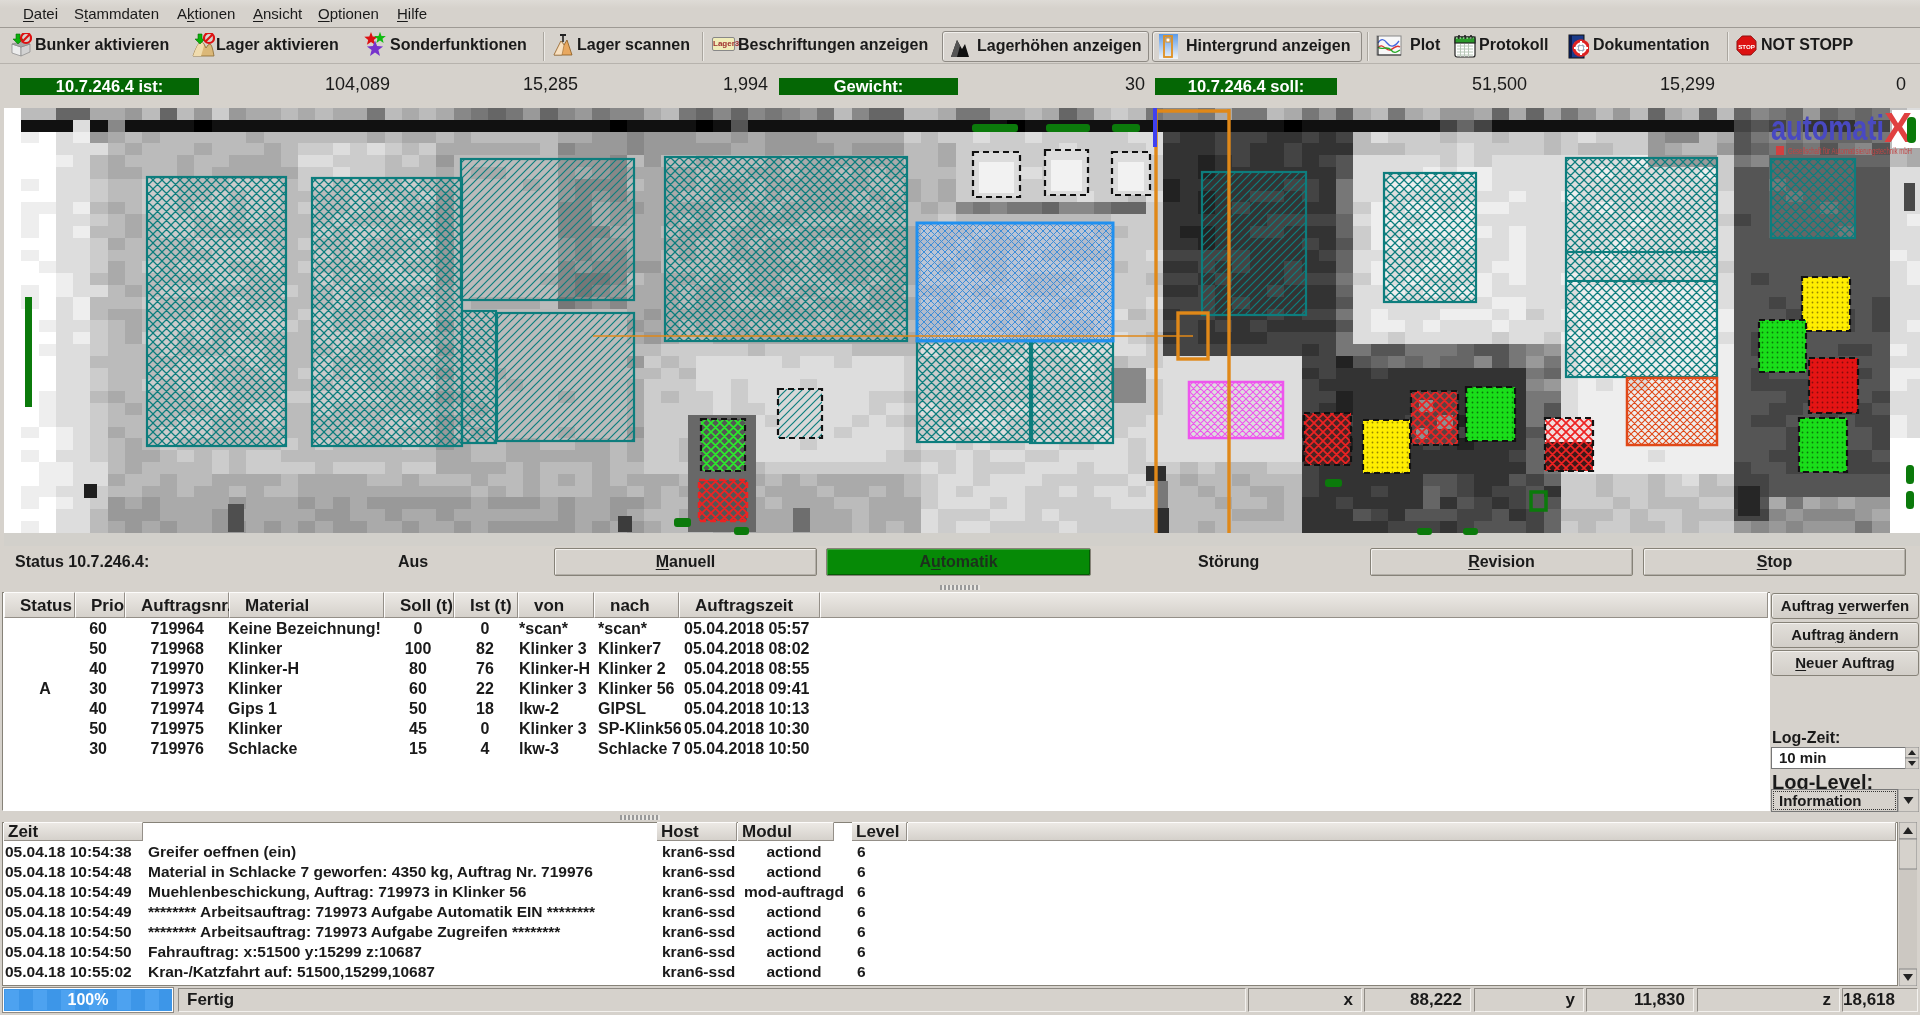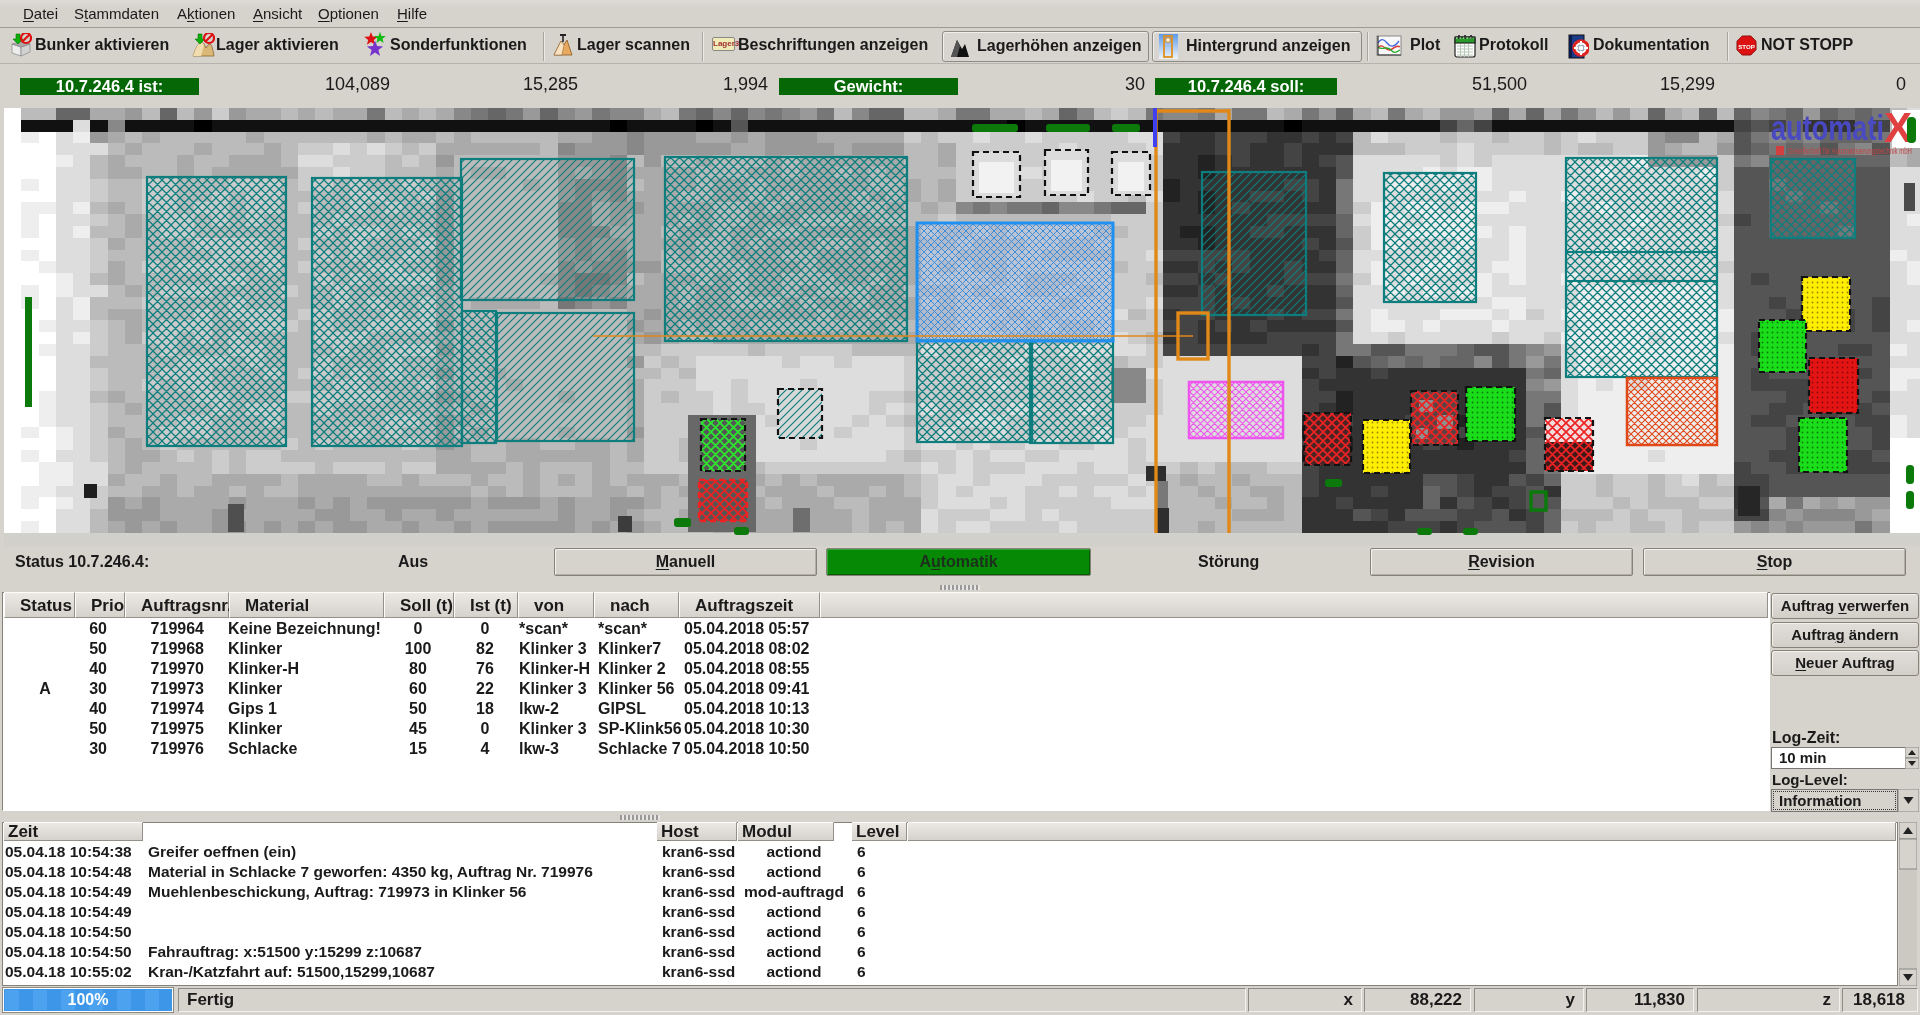--- a/index.html
+++ b/index.html
@@ -369,21 +369,21 @@
 <div class="pbtn" style="top:622px">Auftra<u class="mn">g</u> ändern</div>
 <div class="pbtn" style="top:650px"><u class="mn">N</u>euer Auftrag</div>
 <div class="abs b" style="left:1772px;top:729px;font-size:16px">Log-Zeit:</div>
 <div class="abs" style="left:1771px;top:747px;width:135px;height:22px;background:#fff;border:1px solid #777;font-size:15px;font-weight:bold;line-height:20px;padding-left:7px">10 min</div>
 <svg class="abs" style="left:1905px;top:747px" width="14" height="22">
     <rect width="14" height="11" fill="#d6d2cc" stroke="#888" stroke-width="1"></rect>
     <rect y="11" width="14" height="11" fill="#d6d2cc" stroke="#888" stroke-width="1"></rect>
     <path d="M7 3l4 5H3z" fill="#222"></path>
     <path d="M7 19l4-5H3z" fill="#222"></path>
   </svg>
-<div class="abs b" style="left:1772px;top:771px;font-size:15px">Log-Level:</div>
+<div class="abs b" style="left:1772px;top:771px;font-size:20px">Log-Level:</div>
 <div class="abs" style="left:1771px;top:789px;width:127px;height:23px;background:#d6d2cc;border:1px solid #777;outline:1px dotted #333;outline-offset:-3px;font-size:15px;font-weight:bold;line-height:21px;padding-left:7px">Information</div>
 <svg class="abs" style="left:1898px;top:789px" width="21" height="23">
     <rect width="21" height="23" fill="#d6d2cc" stroke="#888" stroke-width="1"></rect>
     <path d="M10.5 15l5-7h-10z" fill="#222"></path>
   </svg>
 
 <div id="logwrap" class="abs"></div>
 <div class="abs" style="left:2px;top:822px;width:1917px;height:164px">
     <div class="lh" style="left:2px;width:139px">Zeit</div>
     <div class="lh" style="left:655px;width:80px">Host</div>
@@ -399,24 +399,26 @@
     <div class="ld" style="left:146px;top:40px">Material in Schlacke 7 geworfen: 4350 kg, Auftrag Nr. 719976</div>
     <div class="ld" style="left:660px;top:40px">kran6-ssd</div>
     <div class="ld" style="left:742px;top:40px;width:100px;text-align:center">actiond</div>
     <div class="ld" style="left:855px;top:40px">6</div>
     <div class="ld" style="left:3px;top:60px">05.04.18 10:54:49</div>
     <div class="ld" style="left:146px;top:60px">Muehlenbeschickung, Auftrag: 719973 in Klinker 56</div>
     <div class="ld" style="left:660px;top:60px">kran6-ssd</div>
     <div class="ld" style="left:742px;top:60px;width:100px;text-align:center">mod-auftragd</div>
     <div class="ld" style="left:855px;top:60px">6</div>
     <div class="ld" style="left:3px;top:80px">05.04.18 10:54:49</div>
+    <div class="ld" style="left:146px;top:80px">******** Arbeitsauftrag: 719973 Aufgabe Automatik EIN ********</div>
     <div class="ld" style="left:660px;top:80px">kran6-ssd</div>
     <div class="ld" style="left:742px;top:80px;width:100px;text-align:center">actiond</div>
     <div class="ld" style="left:855px;top:80px">6</div>
     <div class="ld" style="left:3px;top:100px">05.04.18 10:54:50</div>
+    <div class="ld" style="left:146px;top:100px">******** Arbeitsauftrag: 719973 Aufgabe Zugreifen ********</div>
     <div class="ld" style="left:660px;top:100px">kran6-ssd</div>
     <div class="ld" style="left:742px;top:100px;width:100px;text-align:center">actiond</div>
     <div class="ld" style="left:855px;top:100px">6</div>
     <div class="ld" style="left:3px;top:120px">05.04.18 10:54:50</div>
     <div class="ld" style="left:146px;top:120px">Fahrauftrag: x:51500 y:15299 z:10687</div>
     <div class="ld" style="left:660px;top:120px">kran6-ssd</div>
     <div class="ld" style="left:742px;top:120px;width:100px;text-align:center">actiond</div>
     <div class="ld" style="left:855px;top:120px">6</div>
     <div class="ld" style="left:3px;top:140px">05.04.18 10:55:02</div>
     <div class="ld" style="left:146px;top:140px">Kran-/Katzfahrt auf: 51500,15299,10687</div>
@@ -435,16 +437,16 @@
 
 <div class="abs" style="left:3px;top:988px;width:170px;height:24px;border:1px solid #fff;outline:1px solid #8e8a84;background:#3d96e8"></div>
 <div class="abs" style="left:5px;top:990px;width:166px;height:20px;background:repeating-linear-gradient(90deg,#4da2f0 0 14px,#3d96e8 14px 28px)"></div>
 <div class="abs b" style="left:3px;top:991px;width:170px;text-align:center;font-size:16px;color:#fff">100%</div>
 <div class="sbox" style="left:178px;width:1068px;padding-left:8px">Fertig</div>
 <div class="sbox" style="left:1248px;width:114px;text-align:right;padding-right:8px">x</div>
 <div class="sbox" style="left:1364px;width:107px;text-align:right;padding-right:8px">88,222</div>
 <div class="sbox" style="left:1474px;width:110px;text-align:right;padding-right:8px">y</div>
 <div class="sbox" style="left:1586px;width:108px;text-align:right;padding-right:8px">11,830</div>
 <div class="sbox" style="left:1697px;width:143px;text-align:right;padding-right:8px">z</div>
-<div class="sbox" style="left:1842px;width:76px;text-align:right;padding-right:12px">18,618</div>
+<div class="sbox" style="left:1842px;width:76px;padding-right:0">18,618</div>
 
 <div class="abs" style="left:940px;top:585px;width:40px;height:5px;background:repeating-linear-gradient(90deg,#999 0 2px,#e8e6e2 2px 4px)"></div>
 <div class="abs" style="left:620px;top:815px;width:40px;height:5px;background:repeating-linear-gradient(90deg,#999 0 2px,#e8e6e2 2px 4px)"></div>
 
 </body></html>

